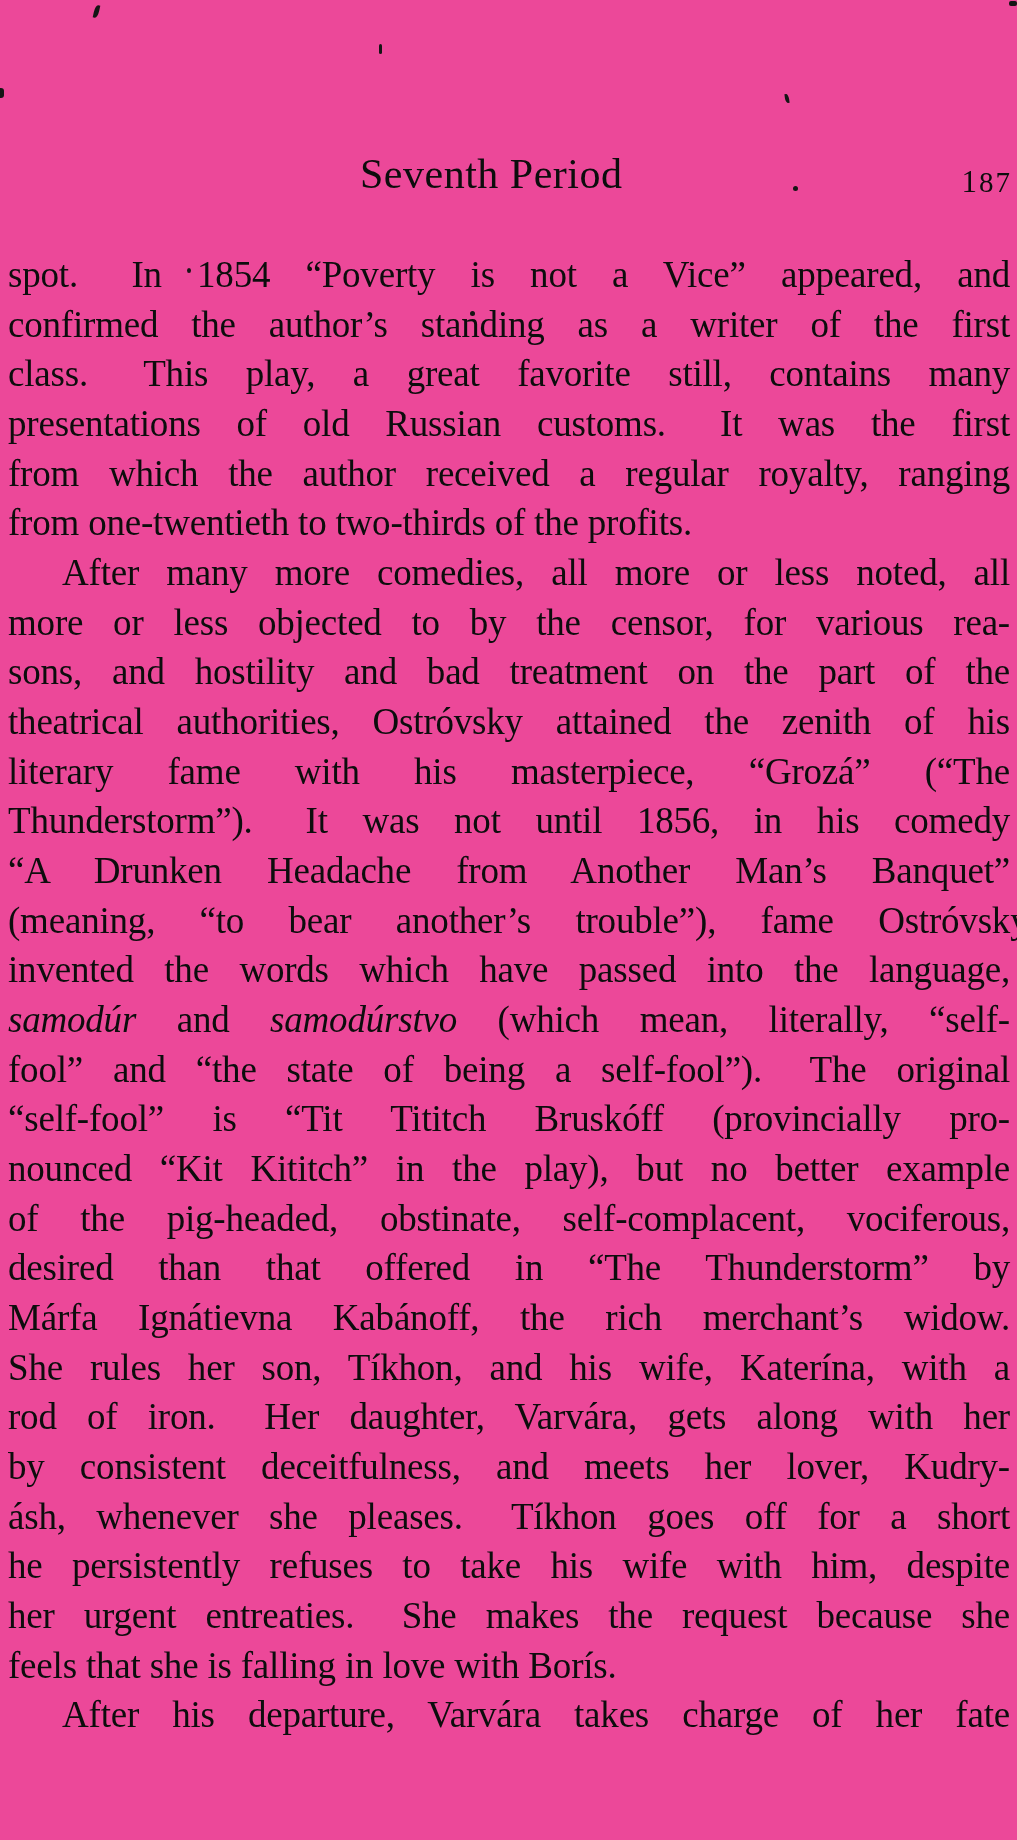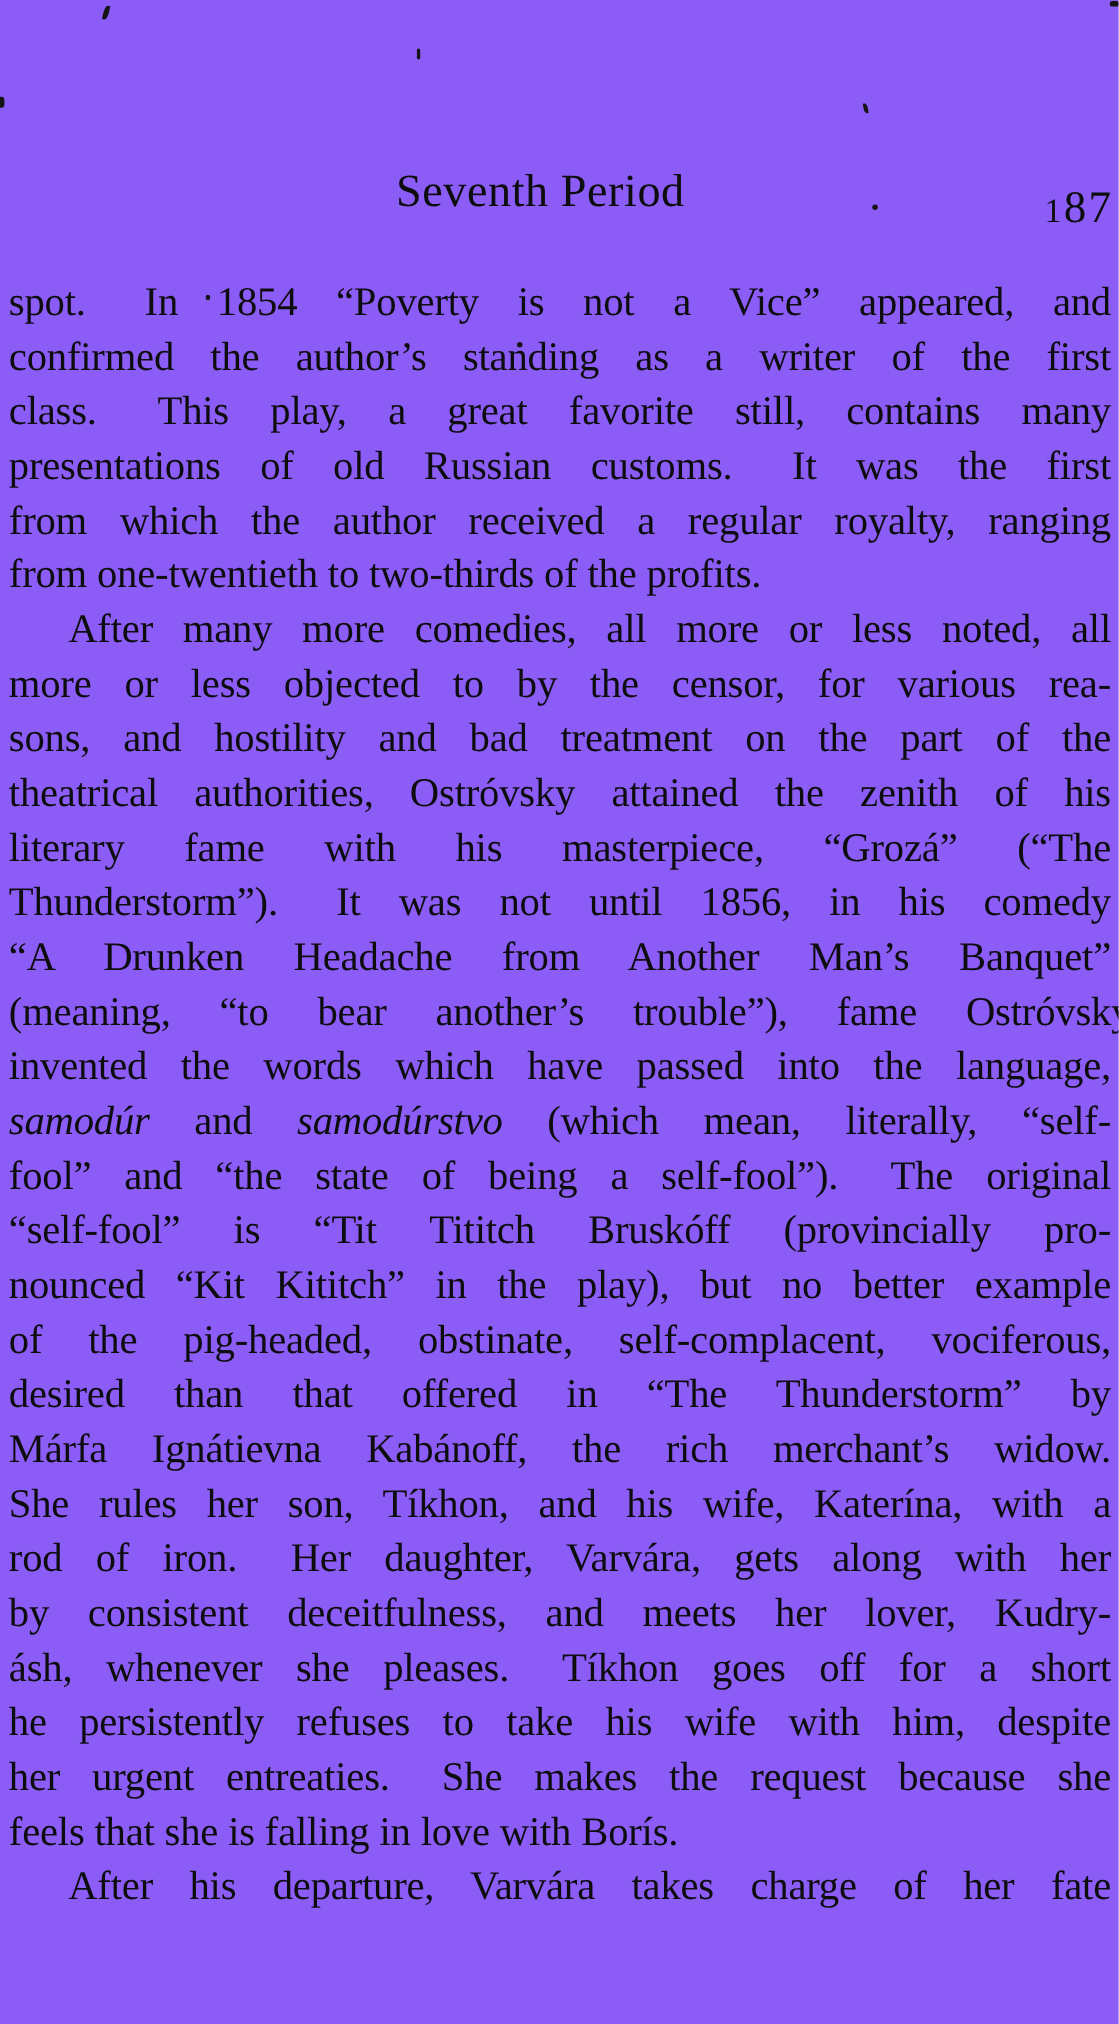--- a/index.html
+++ b/index.html
@@ -1,39 +1,39 @@
 <!DOCTYPE html>
 <html><head>
 <meta charset="utf-8">
 <style>
   html, body { margin: 0; padding: 0; background: #e8e8e4; }
   .page {
     position: relative;
     width: 1017px;
     height: 1840px;
-    background: #8b5cf6;
+    background: #ec4899;
     font-family: "Liberation Serif", "DejaVu Serif", serif;
     color: #0d0d0d;
     overflow: hidden;
     margin: 0 auto;
   }
   .page-header { position: absolute; left: 0; top: 0; width: 100%; height: 220px; }
   .page-title {
     position: absolute;
     left: 360px;
     top: 150px;
     font-size: 42px;
     letter-spacing: 0.5px;
     white-space: nowrap;
   }
   .page-number {
     position: absolute;
     right: 5px;
     top: 164px;
-    font-size: 41px;
+    font-size: 29px;
     letter-spacing: 2px;
     white-space: nowrap;
   }
   .page-number::first-letter { font-size: 31px; }
   .body-text {
     position: absolute;
     left: 8px;
     top: 250px;
     width: 1002px;
   }

